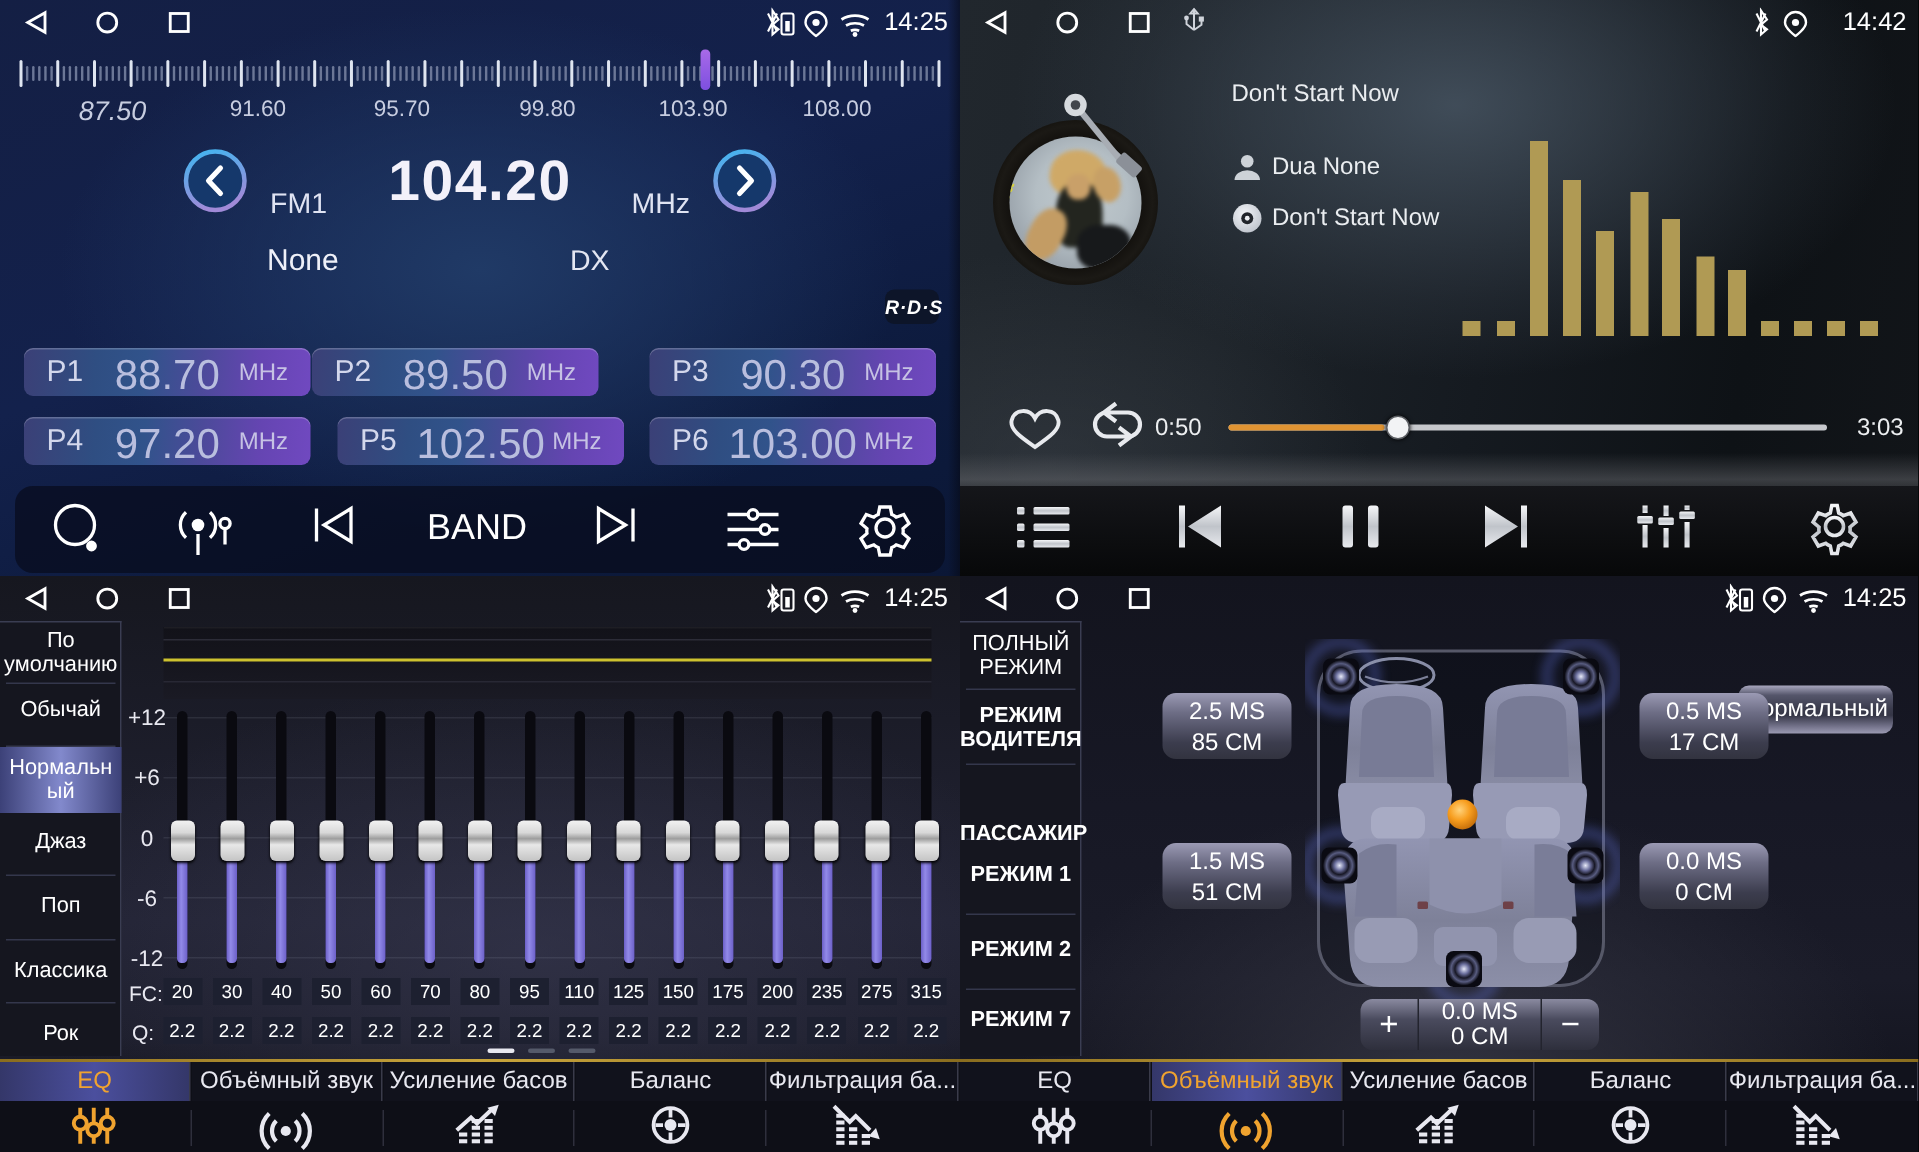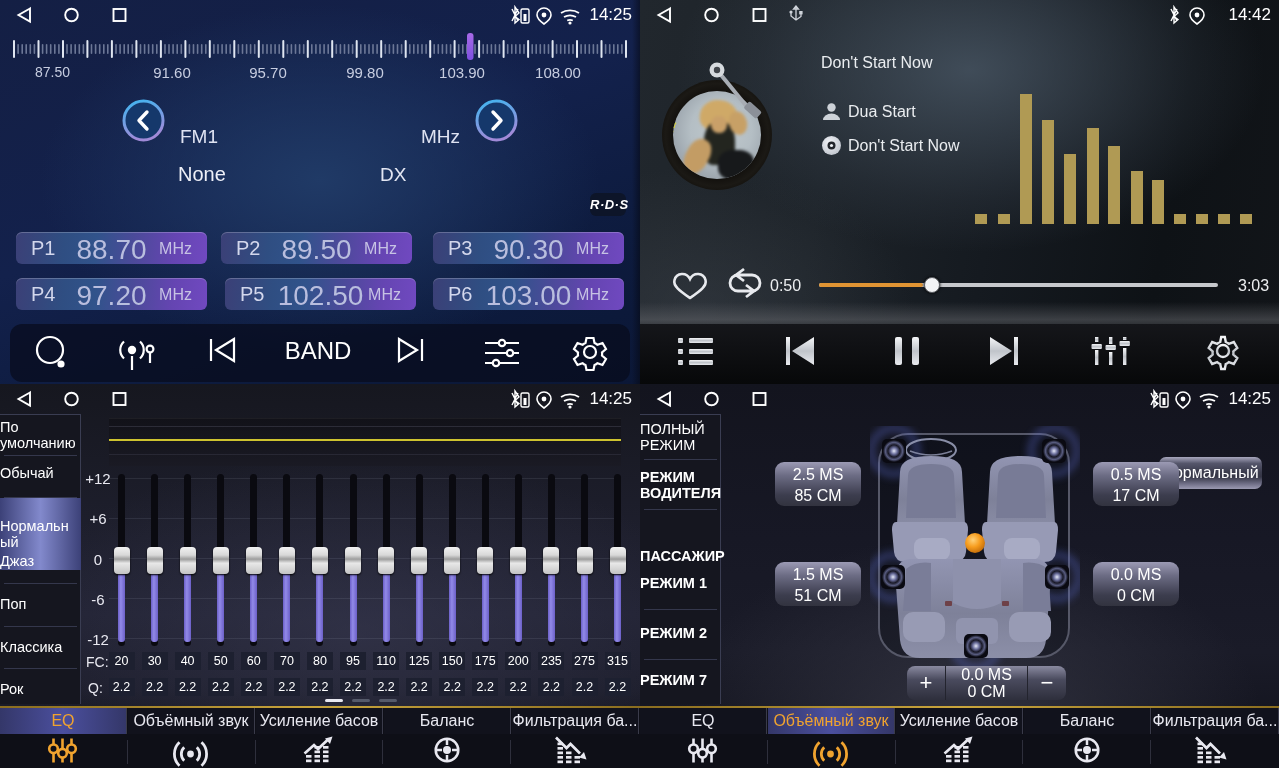--- a/index.html
+++ b/index.html
@@ -25,21 +25,21 @@
 box-shadow:inset 0 1px 0 rgba(255,255,255,0.22);}
 .pl{position:absolute;left:15px;top:5px;font-size:20px;color:#d3d7ec;}
 .pf{position:absolute;left:0;right:0;top:2px;text-align:center;font-size:28px;color:#b9bede;}
 .pm{position:absolute;right:15px;top:8px;font-size:16px;color:#c6c2e4;}
 .trk{position:absolute;top:90px;width:7px;height:172px;border-radius:4px;background:#0a0a10;}
 .fill{position:absolute;top:184px;width:7px;height:74px;border-radius:3px;background:linear-gradient(90deg,#6c60c8,#928ae8 40%,#6c60c8);}
 .knb{position:absolute;top:163px;width:16px;height:27px;border-radius:4px;
 background:linear-gradient(180deg,#f2f2f2 0%,#d8d8d8 30%,#9d9d9d 45%,#e8e8e8 60%,#c4c4c4 100%);box-shadow:0 1px 2px #000;}
 .fcb{position:absolute;width:26px;height:18px;background:#1d2030;color:#fff;font-size:12.5px;
 display:flex;align-items:center;justify-content:center;}
-.sideitem{position:absolute;left:0;width:81px;color:#fff;text-align:left;font-size:14.5px;}
+.sideitem{position:absolute;left:0;width:81px;color:#fff;text-align:center;font-size:14.5px;}
 .tabbar{position:absolute;top:322px;width:640px;height:62px;background:#0e0f17;}
 .tabline{position:absolute;top:0;left:0;width:640px;height:2px;background:linear-gradient(90deg,#8a6d1f,#c9a53c,#8a6d1f);}
 .tab{position:absolute;top:2px;height:26px;line-height:25px;text-align:center;font-size:16px;color:#e8e8f0;
 border-right:1px solid #3a3b4a;background:#11121c;white-space:nowrap;overflow:hidden;}
 .tab.sel{background:linear-gradient(90deg,#343769 0%,#4b4f9e 50%,#343769 100%);color:#f0a32f;}
 </style></head><body>
 <div class="q" id="q1">
 <svg class="nav" width="260" height="30" viewBox="0 0 260 30">
 <path d="M30 8.5 L18.5 15 L30 21.5 Z" fill="none" stroke="#fff" stroke-width="1.9"></path>
 <circle cx="71.5" cy="15" r="6.3" fill="none" stroke="#fff" stroke-width="1.9"></circle>
@@ -210,26 +210,27 @@
       <rect x="596.6" y="44" width="1.6" height="10" rx="0.8" fill="#76819f" opacity="0.9"></rect>
       <rect x="600.5" y="40" width="2" height="18" rx="1" fill="#dfe5f0"></rect>
       <rect x="604.8" y="44" width="1.6" height="10" rx="0.8" fill="#76819f" opacity="0.9"></rect>
       <rect x="608.9" y="44" width="1.6" height="10" rx="0.8" fill="#76819f" opacity="0.9"></rect>
       <rect x="613.0" y="44" width="1.6" height="10" rx="0.8" fill="#76819f" opacity="0.9"></rect>
       <rect x="617.0" y="44" width="1.6" height="10" rx="0.8" fill="#76819f" opacity="0.9"></rect>
       <rect x="621.1" y="44" width="1.6" height="10" rx="0.8" fill="#76819f" opacity="0.9"></rect>
       <rect x="625.0" y="40" width="2" height="18" rx="1" fill="#dfe5f0"></rect>
       <rect x="467" y="33" width="6.5" height="27" rx="3" fill="url(#pgrad)"></rect>
 </svg>
-<div style="position:absolute;left:35px;top:64px;width:80px;font-size:14px;color:#c7cde0;">87.50</div>
+<div style="position:absolute;left:35px;top:64px;width:80px;text-align:center;font-size:18px;color:#c7cde0;font-style:italic;">87.50</div>
     <div style="position:absolute;left:132px;top:64px;width:80px;text-align:center;font-size:15px;color:#c7cde0;">91.60</div>
     <div style="position:absolute;left:228px;top:64px;width:80px;text-align:center;font-size:15px;color:#c7cde0;">95.70</div>
     <div style="position:absolute;left:325px;top:64px;width:80px;text-align:center;font-size:15px;color:#c7cde0;">99.80</div>
     <div style="position:absolute;left:422px;top:64px;width:80px;text-align:center;font-size:15px;color:#c7cde0;">103.90</div>
     <div style="position:absolute;left:518px;top:64px;width:80px;text-align:center;font-size:15px;color:#c7cde0;">108.00</div>
+<div style="position:absolute;left:230px;top:100px;width:180px;text-align:center;font-size:38px;font-weight:bold;color:#f3f1fa;letter-spacing:1px;">104.20</div>
 <div style="position:absolute;left:180px;top:126px;font-size:19px;color:#dfe3f2;">FM1</div>
 <div style="position:absolute;left:421px;top:126px;font-size:19px;color:#dfe3f2;">MHz</div>
 <div style="position:absolute;left:178px;top:163px;font-size:20px;color:#eef0f8;">None</div>
 <div style="position:absolute;left:380px;top:164px;font-size:19px;color:#e3e6f2;">DX</div>
 <div class="circ" style="position:absolute;left:122px;top:99px;"><svg width="43" height="43" viewBox="0 0 43 43">
 <defs>
           <linearGradient id="cg1" x1="0" y1="0" x2="0.3" y2="1">
             <stop offset="0" stop-color="#3fb6f0"></stop>
             <stop offset="1" stop-color="#a08ad8"></stop>
           </linearGradient>
@@ -241,21 +242,21 @@
 <circle cx="21.5" cy="21.5" r="19.5" fill="#15386b" stroke="url(#cg1)" stroke-width="3"></circle>
 <path d="M18 13 L26 21.5 L18 30" stroke="#fff" stroke-width="3.4" fill="none" stroke-linecap="round" stroke-linejoin="round"></path>
       </svg></div>
 <div style="position:absolute;left:590px;top:193px;width:36px;height:23px;background:#0d1529;border-radius:6px;color:#fff;
 font-size:13px;font-weight:bold;font-style:italic;text-align:center;line-height:23px;letter-spacing:0.5px;">R·D·S</div>
 <div class="preset" style="left:16px;top:232px;">
 <span class="pl">P1</span>
       <span class="pf">88.70</span>
       <span class="pm">MHz</span>
     </div>
-    <div class="preset" style="left:221px;top:232px;padding-left:24px;">
+    <div class="preset" style="left:208px;top:232px;padding-left:24px;">
 <span class="pl">P2</span>
       <span class="pf">89.50</span>
       <span class="pm">MHz</span>
     </div>
     <div class="preset" style="left:433px;top:232px;">
 <span class="pl">P3</span>
       <span class="pf">90.30</span>
       <span class="pm">MHz</span>
     </div>
     <div class="preset" style="left:16px;top:278px;">
@@ -340,21 +341,21 @@
 <rect x="44" y="50" width="17" height="9" rx="2" fill="#8b9098" transform="rotate(42 52 55)"></rect>
 <circle cx="17" cy="15" r="7.5" fill="#d6dade"></circle>
       <circle cx="17" cy="15" r="3.2" fill="#41454b"></circle>
 </svg>
 
 <div style="position:absolute;left:181px;top:54px;font-size:16px;color:#eaedf0;">Don't Start Now</div>
 <svg style="position:absolute;left:181px;top:101px;" width="21" height="21" viewBox="0 0 21 21">
 <circle cx="10.5" cy="6.5" r="4.2" fill="#cdd2d8"></circle>
       <path d="M2 19 a8.5 6.5 0 0 1 17 0 Z" fill="#cdd2d8"></path>
     </svg>
-<div style="position:absolute;left:208px;top:103px;font-size:16px;color:#eaedf0;">Dua Start</div>
+<div style="position:absolute;left:208px;top:103px;font-size:16px;color:#eaedf0;">Dua None</div>
 <svg style="position:absolute;left:181px;top:135px;" width="21" height="21" viewBox="0 0 21 21">
 <defs>
         <radialGradient id="dsc" cx="0.4" cy="0.35" r="0.8">
           <stop offset="0" stop-color="#f2f4f8"></stop>
           <stop offset="1" stop-color="#b8bdc6"></stop>
         </radialGradient>
       </defs>
 <circle cx="10.5" cy="10.5" r="9.5" fill="url(#dsc)"></circle>
       <circle cx="10.5" cy="10.5" r="4" fill="#22252b"></circle>
       <circle cx="10.5" cy="10.5" r="1.6" fill="#eef0f4"></circle>
@@ -444,21 +445,21 @@
     </div>
 <div style="position:absolute;left:0;top:30px;width:81px;height:290px;background:#15161f;border-right:1px solid #3a3d52;border-top:1px solid #3a3d52;"></div>
     <div style="position:absolute;left:4px;top:71px;width:73px;height:1px;background:#34374c;"></div>
     <div style="position:absolute;left:4px;top:113px;width:73px;height:1px;background:#34374c;"></div>
     <div style="position:absolute;left:4px;top:156px;width:73px;height:1px;background:#34374c;"></div>
     <div style="position:absolute;left:4px;top:199px;width:73px;height:1px;background:#34374c;"></div>
     <div style="position:absolute;left:4px;top:242px;width:73px;height:1px;background:#34374c;"></div>
     <div style="position:absolute;left:4px;top:284px;width:73px;height:1px;background:#34374c;"></div>
     <div class="sideitem" style="top:35px;">По<br>умолчанию</div>
 <div class="sideitem" style="top:81px;">Обычай</div>
-<div class="sideitem" style="top:114px;padding:20px 0;background:linear-gradient(90deg,#3c4178 0%,#8289cc 50%,#3c4178 100%);">Нормальн<br>ый</div>
+<div class="sideitem" style="top:114px;padding:6px 0;background:linear-gradient(90deg,#3c4178 0%,#8289cc 50%,#3c4178 100%);">Нормальн<br>ый</div>
 <div class="sideitem" style="top:169px;">Джаз</div>
 <div class="sideitem" style="top:212px;">Поп</div>
 <div class="sideitem" style="top:255px;">Классика</div>
 <div class="sideitem" style="top:297px;">Рок</div>
 <div style="position:absolute;left:109px;top:34px;width:512px;height:48px;background:linear-gradient(180deg,#121219 0%,#15151d 45%,#1a1a24 100%);box-shadow:inset 0 1px 0 rgba(255,255,255,0.05);"></div>
 <div style="position:absolute;left:109px;top:42px;width:512px;height:1px;background:rgba(160,160,190,0.18);"></div>
 <div style="position:absolute;left:109px;top:55px;width:512px;height:2px;background:#cdc22f;"></div>
 <div style="position:absolute;left:109px;top:70px;width:512px;height:1px;background:rgba(160,160,190,0.12);"></div>
 <div style="position:absolute;left:82px;top:86px;width:32px;text-align:center;font-size:15px;color:#e8e8f0;">+12</div>
     <div style="position:absolute;left:82px;top:126px;width:32px;text-align:center;font-size:15px;color:#e8e8f0;">+6</div>

